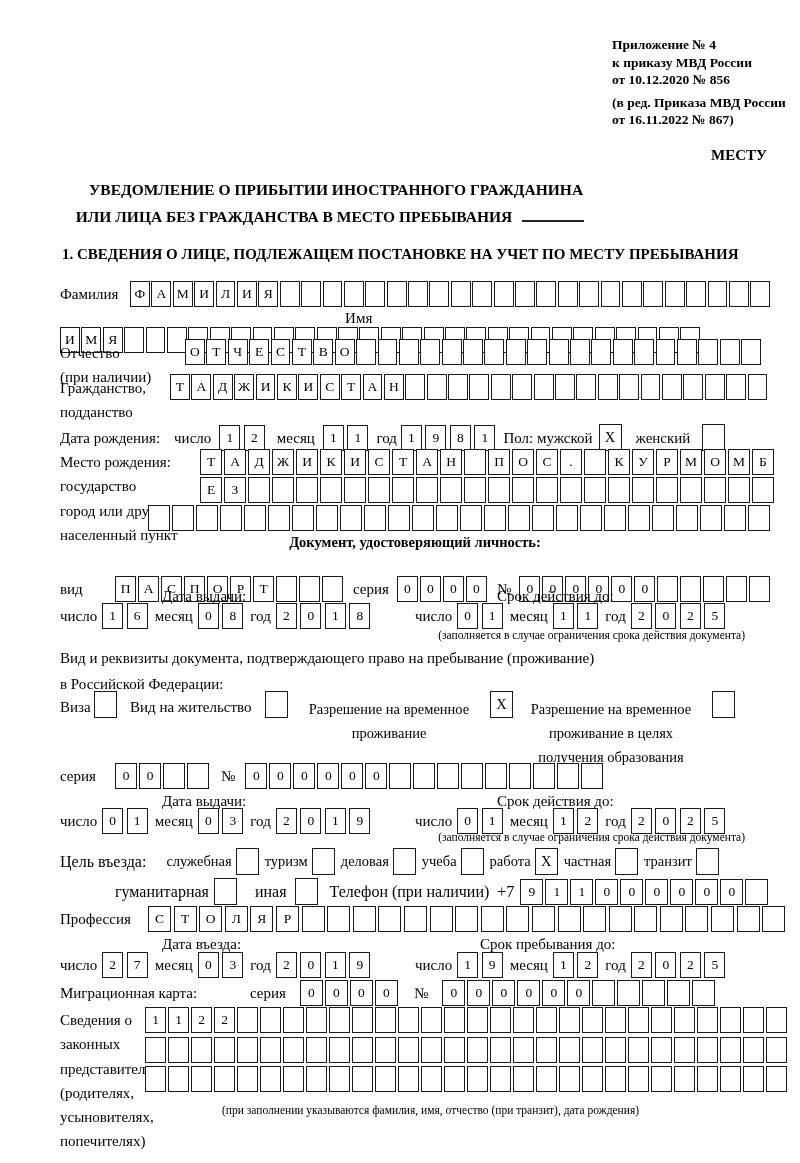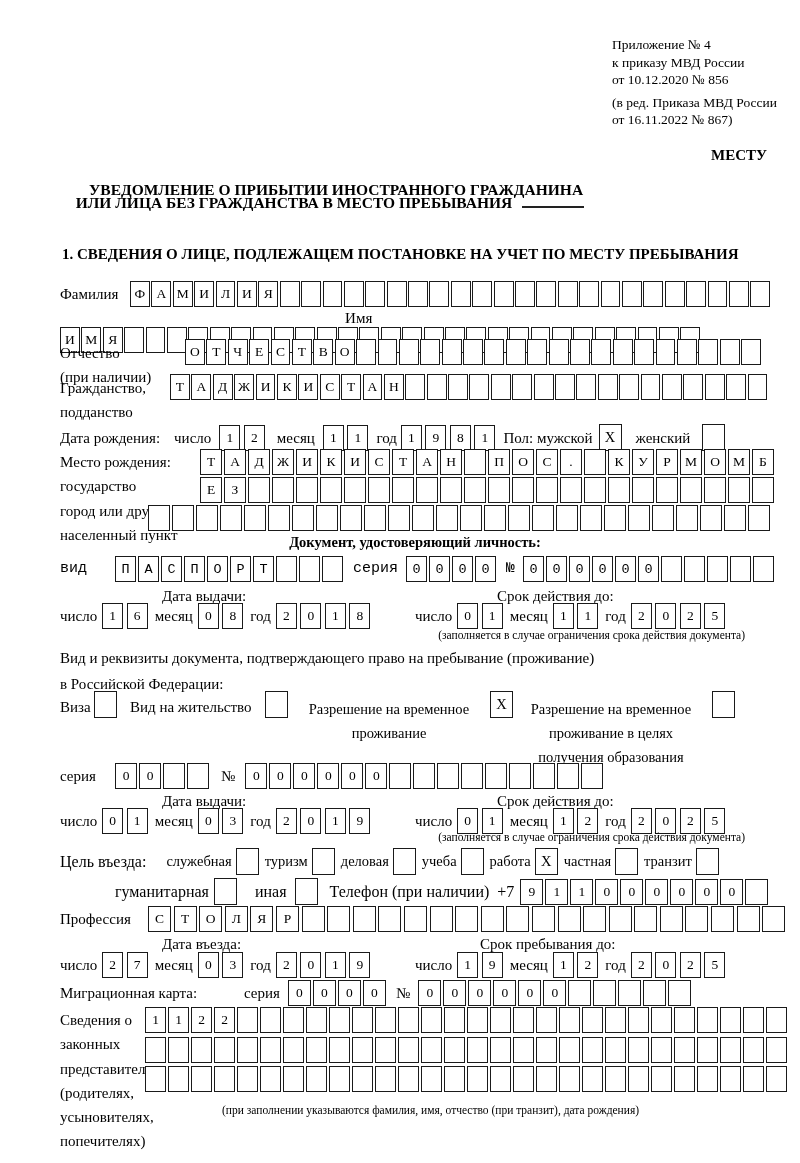--- a/index.html
+++ b/index.html
@@ -20,21 +20,21 @@
         display:flex;align-items:center;justify-content:center;font-size:13.5px;background:#fff;}
   .cbox{flex:0 0 auto;width:23px;height:27px;border:1.6px solid #1a1a1a;box-sizing:border-box;
         display:inline-flex;align-items:center;justify-content:center;font-size:14.5px;background:#fff;}
   .dategroup{display:flex;align-items:center;}
   .dategroup .dlbl{font-size:15px;margin-right:5px;margin-left:7px;}
   .dategroup .dlbl:first-child{margin-left:0;}
   .dategroup .cells{--cw:21px;--cg:3.5px;}
   .pair{display:flex;align-items:center;gap:4px;margin-right:6px;}
   .pair .plbl{font-size:14.5px;}
   .appendix{font-size:13.5px;line-height:17.5px;}
-  .appendix span{display:block;}
+  .appendix span{display:block;font-weight:bold;}
   .stack{font-size:15px;line-height:24.3px;}
   .stack span{display:block;}
   .ulblank{display:inline-block;width:62px;border-bottom:2px solid #222;height:17px;margin-left:10px;}
   .cklbl{font-size:14.5px;line-height:24px;}
   .cklbl span{display:block;}
 </style>
 </head>
 <body>
 
 <div class="page">
@@ -43,21 +43,21 @@
     <span>Приложение № 4</span>
     <span>к приказу МВД России</span>
     <span>от 10.12.2020 № 856</span>
     <span style="margin-top:5px;">(в ред. Приказа МВД России</span>
     <span>от 16.11.2022 № 867)</span>
   </div>
 
   <div class="abs b" style="right:33px;top:147px;font-size:15px;">МЕСТУ</div>
 
   <div class="abs b center" style="left:0;width:672px;top:181px;font-size:15.5px;">УВЕДОМЛЕНИЕ О ПРИБЫТИИ ИНОСТРАННОГО ГРАЖДАНИНА</div>
-  <div class="abs center" style="left:0;width:660px;top:189px;">
+  <div class="abs center" style="left:0;width:660px;top:203px;">
     <span class="b" style="font-size:15.5px;">ИЛИ ЛИЦА БЕЗ ГРАЖДАНСТВА В МЕСТО ПРЕБЫВАНИЯ</span><span class="ulblank"></span>
   </div>
 
   <div class="abs b" style="left:62px;top:246px;font-size:15px;width:740px;">1. СВЕДЕНИЯ О ЛИЦЕ, ПОДЛЕЖАЩЕМ ПОСТАНОВКЕ НА УЧЕТ ПО МЕСТУ ПРЕБЫВАНИЯ</div>
 
   <div class="abs row" style="left:60px;top:281px;">
     <div class="flabel" style="width:70px;">Фамилия</div>
     <div class="cells">
         <span class="cell">Ф</span>
         <span class="cell">А</span>
@@ -308,21 +308,21 @@
       <span class="cell"></span>
       <span class="cell"></span>
       <span class="cell"></span>
       <span class="cell"></span>
       <span class="cell"></span>
       <span class="cell"></span>
     </div>
 
   <div class="abs b center" style="left:30px;top:534px;width:770px;font-size:14.5px;">Документ, удостоверяющий личность:</div>
 
-  <div class="abs row" style="left:60px;top:556px;font-family:Liberation Mono, monospace;">
+  <div class="abs row" style="left:60px;top:576px;">
     <span class="lbl" style="width:55px;">вид</span>
     <span class="cells" style="--cw:21px;--cg:2px;">
         <span class="cell">П</span>
         <span class="cell">А</span>
         <span class="cell">С</span>
         <span class="cell">П</span>
         <span class="cell">О</span>
         <span class="cell">Р</span>
         <span class="cell">Т</span>
         <span class="cell"></span>
@@ -607,21 +607,21 @@
       </span>
     <span class="dlbl">год</span>
     <span class="cells">
         <span class="cell">2</span>
         <span class="cell">0</span>
         <span class="cell">2</span>
         <span class="cell">5</span>
       </span>
   </div>
 
-  <div class="abs row" style="left:60px;top:980px;">
+  <div class="abs row" style="left:60px;top:980px;gap:6px;">
     <span class="lbl" style="width:168px;margin-right:16px;">Миграционная карта:</span>
     <span class="lbl" style="margin-right:8px;">серия</span>
     <span class="cells" style="--cw:23px;--cg:2px;">
         <span class="cell">0</span>
         <span class="cell">0</span>
         <span class="cell">0</span>
         <span class="cell">0</span>
       </span>
     <span class="lbl" style="margin-left:10px;margin-right:8px;">№</span>
     <span class="cells" style="--cw:23px;--cg:2px;">

